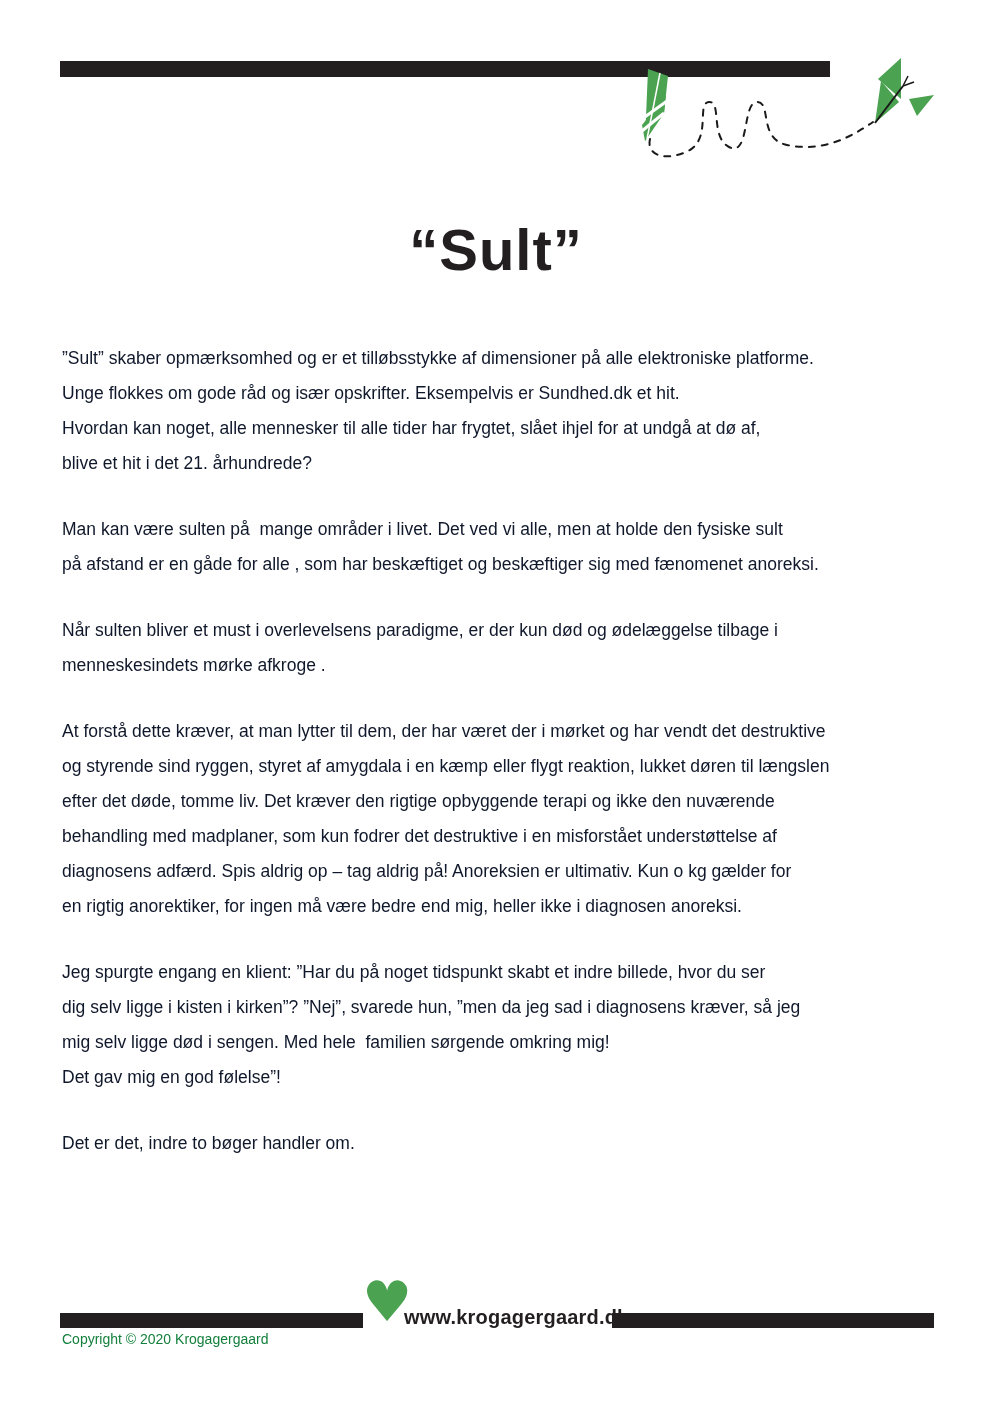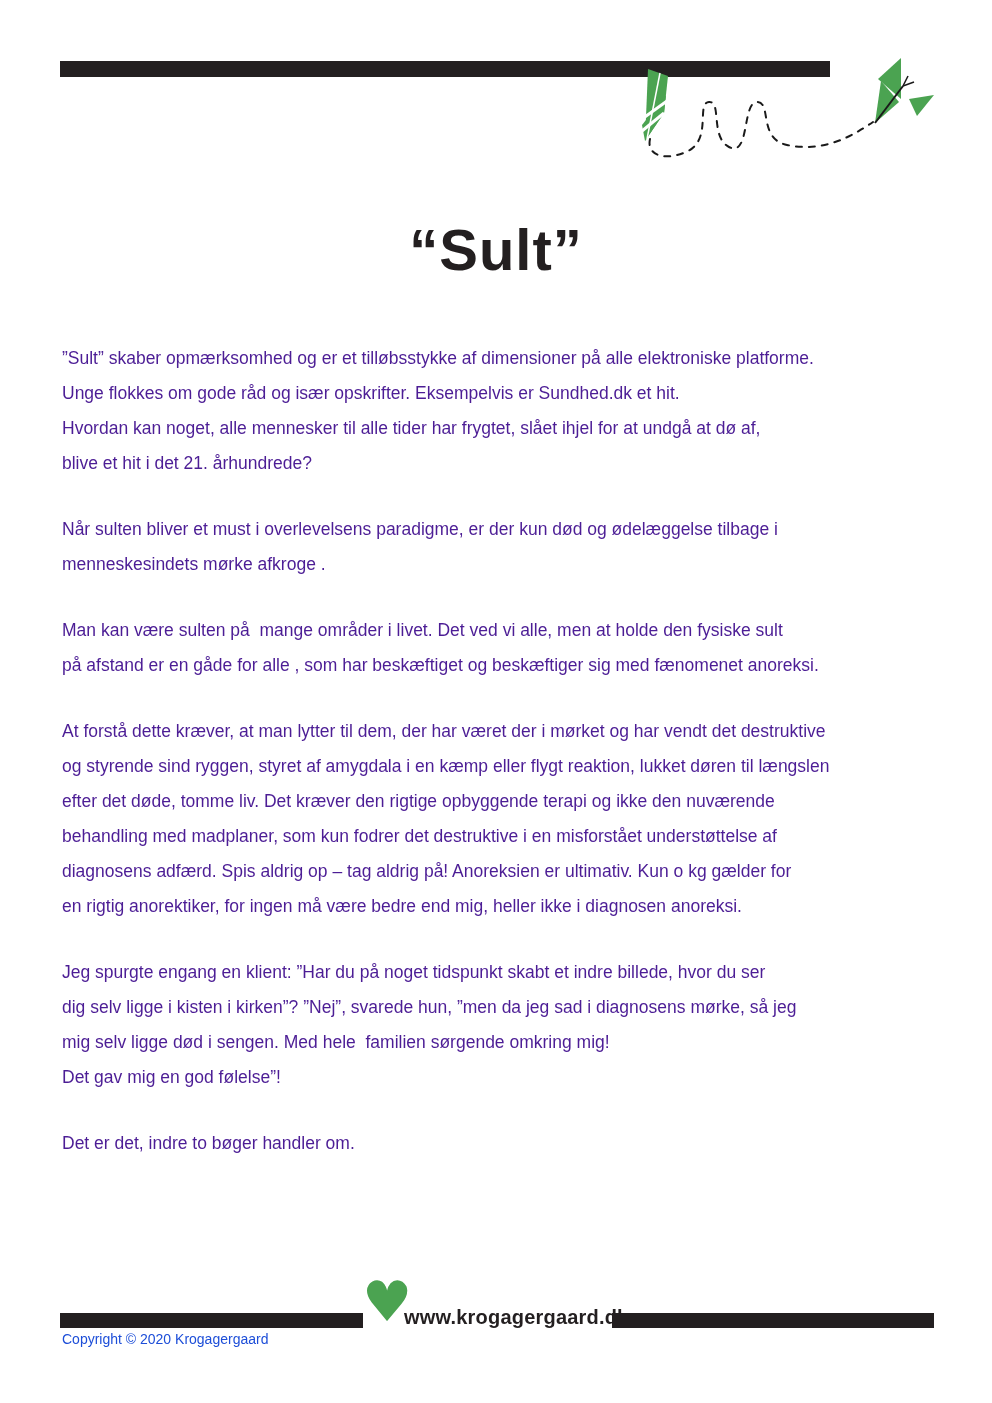--- a/index.html
+++ b/index.html
@@ -48,21 +48,21 @@
   .content {
     position: absolute;
     left: 62px; top: 341px;
     width: 880px;
   }
   .para {
     font-size: 17.5px;
     line-height: 35px;
     margin: 0 0 31px 0;
     white-space: pre-wrap;
-    color: #4c1d95;
+    color: #0f172a;
   }
   .footer-bar-left {
     position: absolute;
     left: 60px; top: 1313px;
     width: 303px; height: 15px;
     background: #231f20;
   }
   .footer-bar-right {
     position: absolute;
     left: 612px; top: 1313px;
@@ -82,21 +82,21 @@
     left: 404px; top: 1306px;
     font-size: 20px;
     font-weight: bold;
     color: #231f20;
     letter-spacing: 0.2px;
   }
   .copyright {
     position: absolute;
     left: 62px; top: 1331px;
     font-size: 14px;
-    color: #1d4ed8;
+    color: #15803d;
   }
 </style>
 </head>
 <body>
 
 <div class="page">
 
   <div class="top-bar"></div>
 
   <svg class="header-deco" viewBox="0 0 320 125" xmlns="http://www.w3.org/2000/svg">
@@ -129,32 +129,32 @@
 
   <div class="title-block">
     <h1 class="doc-title">“Sult”</h1>
   </div>
 
   <div class="content">
     <p class="para">”Sult” skaber opmærksomhed og er et tilløbsstykke af dimensioner på alle elektroniske platforme.
 Unge flokkes om gode råd og især opskrifter. Eksempelvis er Sundhed.dk et hit.
 Hvordan kan noget, alle mennesker til alle tider har frygtet, slået ihjel for at undgå at dø af,
 blive et hit i det 21. århundrede?</p>
+    <p class="para">Man kan være sulten på  mange områder i livet. Det ved vi alle, men at holde den fysiske sult
+på afstand er en gåde for alle , som har beskæftiget og beskæftiger sig med fænomenet anoreksi.</p>
     <p class="para">Når sulten bliver et must i overlevelsens paradigme, er der kun død og ødelæggelse tilbage i
 menneskesindets mørke afkroge .</p>
-    <p class="para">Man kan være sulten på  mange områder i livet. Det ved vi alle, men at holde den fysiske sult
-på afstand er en gåde for alle , som har beskæftiget og beskæftiger sig med fænomenet anoreksi.</p>
     <p class="para">At forstå dette kræver, at man lytter til dem, der har været der i mørket og har vendt det destruktive
 og styrende sind ryggen, styret af amygdala i en kæmp eller flygt reaktion, lukket døren til længslen
 efter det døde, tomme liv. Det kræver den rigtige opbyggende terapi og ikke den nuværende
 behandling med madplaner, som kun fodrer det destruktive i en misforstået understøttelse af
 diagnosens adfærd. Spis aldrig op – tag aldrig på! Anoreksien er ultimativ. Kun o kg gælder for
 en rigtig anorektiker, for ingen må være bedre end mig, heller ikke i diagnosen anoreksi.</p>
     <p class="para">Jeg spurgte engang en klient: ”Har du på noget tidspunkt skabt et indre billede, hvor du ser
-dig selv ligge i kisten i kirken”? ”Nej”, svarede hun, ”men da jeg sad i diagnosens mørke, så jeg
+dig selv ligge i kisten i kirken”? ”Nej”, svarede hun, ”men da jeg sad i diagnosens kræver, så jeg
 mig selv ligge død i sengen. Med hele  familien sørgende omkring mig!
 Det gav mig en god følelse”!</p>
     <p class="para">Det er det, indre to bøger handler om.</p>
   </div>
 
   <div class="footer-bar-left"></div>
   <div class="footer-heart">♥</div>
   <div class="footer-site">www.krogagergaard.dk</div>
   <div class="footer-bar-right"></div>
   <div class="copyright">Copyright © 2020 Krogagergaard</div>

